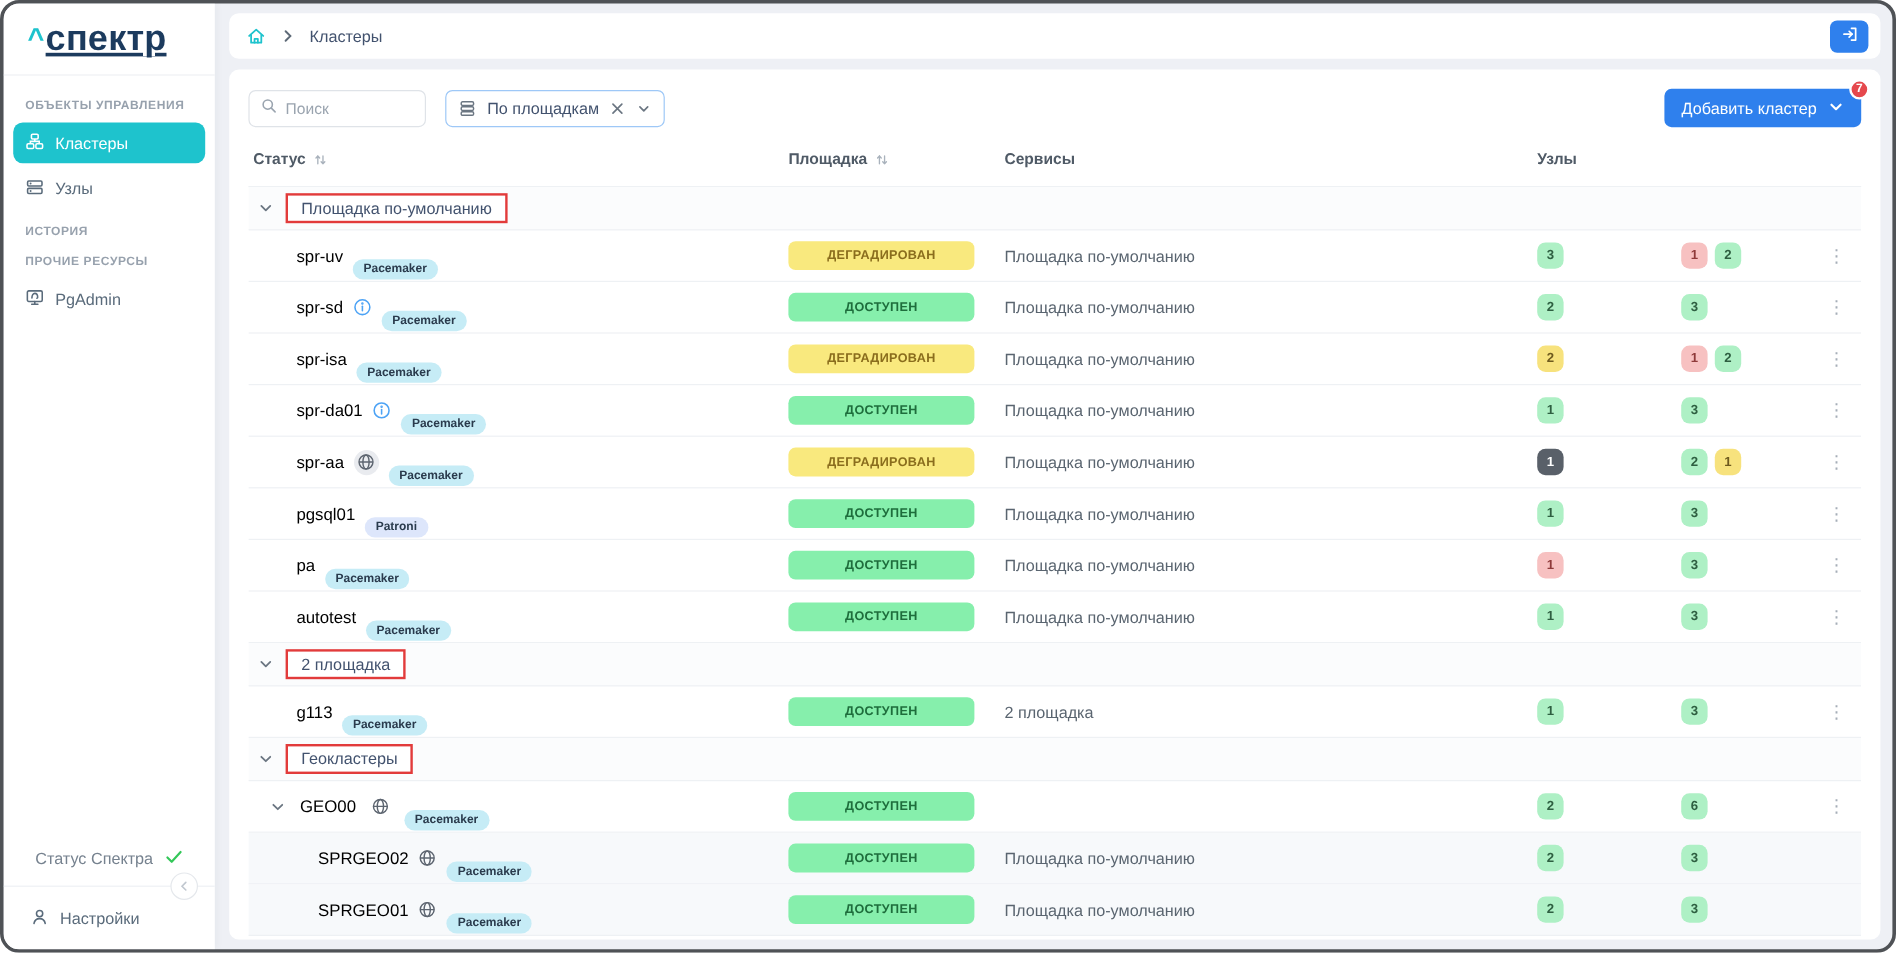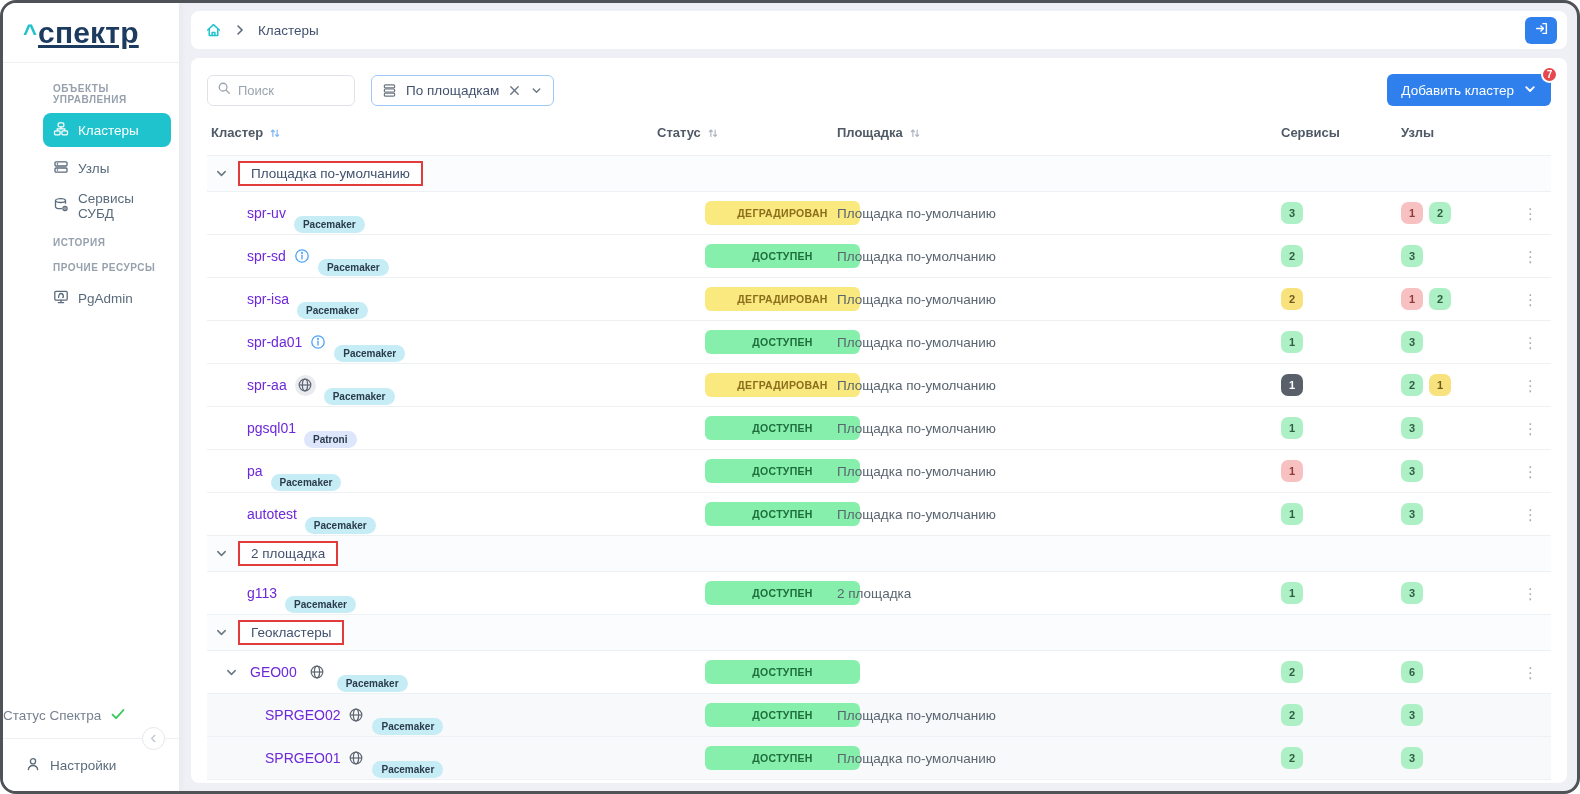--- a/index.html
+++ b/index.html
@@ -6,28 +6,28 @@
   html,body { background:#fff; font-family:"Liberation Sans","DejaVu Sans",sans-serif; }
   .frame { position:relative; width:1580px; height:794px; background:#eef0f5;
            border:3px solid #4f5256; border-radius:16px; overflow:hidden; display:flex; }
 
   
   .sidebar { width:176px; background:#fff; display:flex; flex-direction:column; flex-shrink:0;
              box-shadow:2px 0 6px rgba(30,40,60,.04); }
   .logo-area { height:60px; display:flex; align-items:center; padding:0 20px; border-bottom:1px solid #eef1f4; }
   .logo-caret { color:#1ec3cd; font-weight:700; font-size:24px; margin-right:1px; }
   .logo-text { color:#1c3b5e; font-weight:700; font-size:30px; letter-spacing:.2px;text-decoration:underline; }
-  .nav { flex:1; padding:6px 8px 0;margin-left:32px; }
+  .nav { flex:1; padding:6px 8px 0; }
   .section-label { margin:14px 10px 8px; font-size:10px; color:#97a1ad; font-weight:700; letter-spacing:.5px; }
   .nav-item { height:34px; border-radius:8px; display:flex; align-items:center; gap:9px;
               padding:0 10px; color:#5a6b7b; font-size:13.5px; cursor:pointer; margin-bottom:4px; }
   .nav-item svg { flex-shrink:0; }
   .nav-item.active { background:#1ec3cd; color:#fff; }
   .sidebar-bottom { }
-  .status-line { height:46px; display:flex; align-items:center; gap:9px;
+  .status-line { height:46px; display:flex; align-items:center; justify-content:center; gap:9px;
                  color:#76828f; font-size:13.5px; }
   .side-divider { position:relative; border-top:1px solid #eef1f4; }
   .collapse-btn { position:absolute; right:14px; top:-12px; width:23px; height:23px; border-radius:50%;
                   background:#fff; border:1px solid #e5e8ec; color:#c0c7cf; font-size:12px;
                   display:grid; place-items:center; cursor:pointer; }
   .settings-line { height:52px; display:flex; align-items:center; gap:9px; padding:0 22px;
                    color:#5a6b7b; font-size:13.5px; cursor:pointer; }
 
   
   .main { flex:1; display:flex; flex-direction:column; padding:8px 10px 8px 12px; gap:9px; min-width:0; }
@@ -67,30 +67,30 @@
   .row { height:43px; border-bottom:1px solid #eef1f4; }
   .row.sub { background:#f7f9fb; }
   .group-row { height:36px; display:flex; align-items:center; gap:10px; border-bottom:1px solid #eef1f4;
                padding-left:8px; background:#fbfcfd; }
   .group-label { border:2px solid #e23b3b; padding:3px 11px; font-size:13.5px; color:#42526e; background:#fff; }
   .chev { color:#6b7682; display:flex; cursor:pointer; }
   .name-cell { display:flex; align-items:center; gap:8px; }
   .name-cell.indent-0 { padding-left:40px; }
   .name-cell.indent-1 { padding-left:18px;gap:12px; }
   .name-cell.indent-2 { padding-left:58px; }
-  .cluster-link { color:#6d28d9; font-size:14px; text-decoration:none; cursor:pointer; }
+  .cluster-link { color:#000000; font-size:14px; text-decoration:none; cursor:pointer; }
   .info-i { color:#4da3f5; display:flex; cursor:pointer; }
   .globe-i { color:#5d6570; display:flex; }
   .globe-wrap { width:21px; height:21px; border-radius:50%; background:#e9ebef; display:grid;
                 place-items:center; color:#5d6570; }
   .agent { padding:3px 9px; border-radius:10px; font-size:10px; font-weight:700; color:#2a3b4d;margin-top:22px; }
   .agent.pacemaker { background:#c6ecf6; }
   .agent.patroni { background:#dde6fb; }
   .status { width:155px; height:24px; border-radius:6px; display:grid; place-items:center;
-            font-size:10.5px; font-weight:700; letter-spacing:.3px;margin-left:48px; }
+            font-size:10.5px; font-weight:700; letter-spacing:.3px; }
   .status.degraded { background:#f9e97e; color:#8a6d1d; }
   .status.available { background:#86efac; color:#1e6d3c; }
   .site { font-size:13.5px; color:#5a6570; }
   .badges { display:flex; gap:6px; }
   .count { min-width:22px; height:22px; border-radius:7px; display:grid; place-items:center;
            font-size:11px; font-weight:700; padding:0 5px; }
   .count.green { background:#aef0c5; color:#2e5f41; }
   .count.red { background:#f7c1c1; color:#8f3a3a; }
   .count.yellow { background:#f7e27d; color:#6e5a1e; }
   .count.dark { background:#596069; color:#fff; }
@@ -119,29 +119,20 @@
         <span>Кластеры</span>
       </div>
       <div class="nav-item">
         <span><svg width="16" height="16" viewBox="0 0 16 16" fill="none" stroke="currentColor" stroke-width="1.3">
               <rect x="2" y="2.8" width="12" height="4.2" rx="1"></rect>
               <rect x="2" y="9" width="12" height="4.2" rx="1"></rect>
               <path d="M4.5 4.9h.01M4.5 11.1h.01" stroke-linecap="round" stroke-width="1.6"></path>
             </svg></span>
         <span>Узлы</span>
       </div>
-      <div class="nav-item">
-        <span><svg width="16" height="16" viewBox="0 0 16 16" fill="none" stroke="currentColor" stroke-width="1.3">
-              <ellipse cx="7.5" cy="3.6" rx="5" ry="1.9"></ellipse>
-              <path d="M2.5 3.6v6.2c0 1 2.2 1.9 5 1.9.5 0 1-.03 1.4-.08M12.5 3.6v3.1"></path>
-              <circle cx="12" cy="11.4" r="2.1"></circle>
-              <path d="M12 10.6v1.6" stroke-linecap="round"></path>
-            </svg></span>
-        <span>Сервисы СУБД</span>
-      </div>
       <div class="section-label">ИСТОРИЯ</div>
       <div class="section-label">ПРОЧИЕ РЕСУРСЫ</div>
       <div class="nav-item">
         <span><svg width="16" height="16" viewBox="0 0 16 16" fill="none" stroke="currentColor" stroke-width="1.3">
               <rect x="1.8" y="2.4" width="12.4" height="8.8" rx="1.2"></rect>
               <path d="M5.4 13.6h5.2M8 11.2v2.4M5.6 8.4c0-2.4 1-3.9 2.4-3.9s2.4 1.5 2.4 3.3c0 .4-.3.7-.7.7" stroke-linecap="round"></path>
             </svg></span>
         <span>PgAdmin</span>
       </div>
     </nav>
@@ -231,29 +222,20 @@
           <span>Добавить кластер</span>
           <span><svg width="14" height="14" viewBox="0 0 14 14" fill="none" stroke="currentColor" stroke-width="1.8" stroke-linecap="round" stroke-linejoin="round">
                 <path d="M3.2 5.2L7 9l3.8-3.8"></path>
               </svg></span>
           <span class="add-badge">7</span>
         </button>
       </div>
 
       <div class="thead grid-cols">
         <div class="th">
-          <span>Кластер</span>
-          <span class="sort-i" style="color:#7ab2f5">
-              <svg width="12" height="12" viewBox="0 0 14 14" fill="none" stroke="currentColor" stroke-width="1.3" stroke-linecap="round" stroke-linejoin="round">
-                <path d="M4.5 11V3.5M4.5 3.5L2.7 5.4M4.5 3.5l1.8 1.9"></path>
-                <path d="M9.5 3.5V11M9.5 11l-1.8-1.9M9.5 11l1.8-1.9"></path>
-              </svg>
-            </span>
-        </div>
-        <div class="th">
           <span>Статус</span>
           <span class="sort-i" style="color:#a9b2bc">
               <svg width="12" height="12" viewBox="0 0 14 14" fill="none" stroke="currentColor" stroke-width="1.3" stroke-linecap="round" stroke-linejoin="round">
                 <path d="M4.5 11V3.5M4.5 3.5L2.7 5.4M4.5 3.5l1.8 1.9"></path>
                 <path d="M9.5 3.5V11M9.5 11l-1.8-1.9M9.5 11l1.8-1.9"></path>
               </svg>
             </span>
         </div>
         <div class="th">
           <span>Площадка</span>

